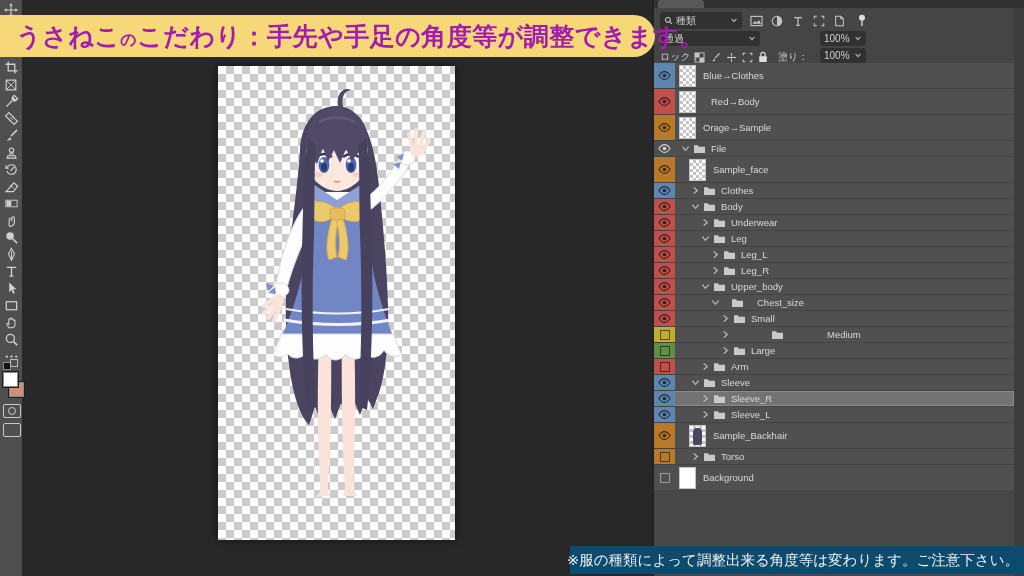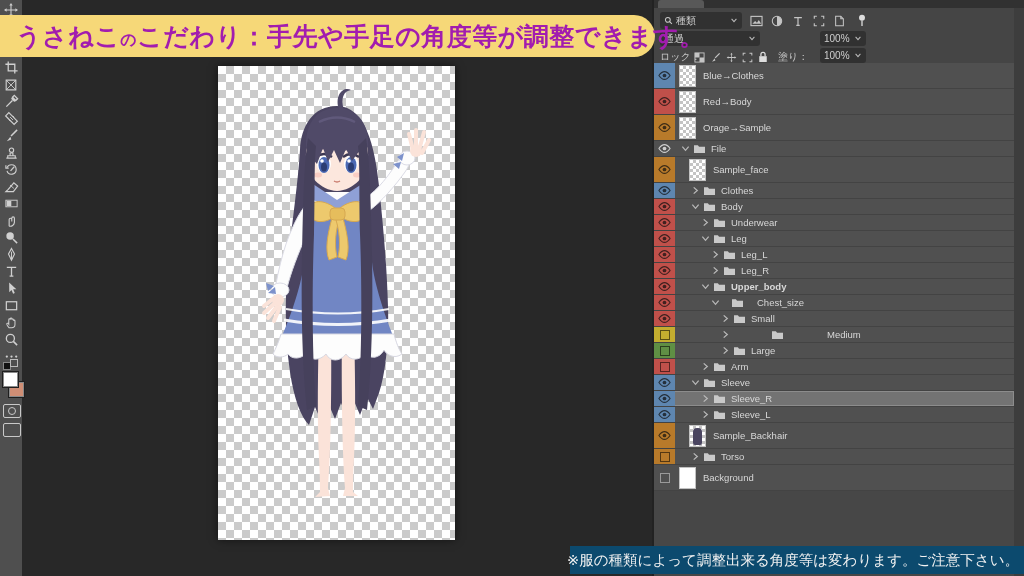--- a/index.html
+++ b/index.html
@@ -385,21 +385,21 @@
           <span class="lname">Blue→Clothes</span>
         </div>
       </div>
       <div class="lrow tall">
         <div class="chip" style="background: rgb(192, 80, 74);">
           <svg width="13" height="13" viewBox="0 0 14 14">
             <path d="M1 7C3 4 5 2.8 7 2.8S11 4 13 7C11 10 9 11.2 7 11.2S3 10 1 7Z" fill="none" stroke="rgba(15,15,15,.72)" stroke-width="1.2"></path>
             <circle cx="7" cy="7" r="2" fill="rgba(15,15,15,.72)"></circle>
           </svg>
         </div>
-        <div class="rcontent" style="padding-left: 4px;">
+        <div class="rcontent" style="padding-left: 4px; gap: 8px;">
           <span class="thumb checker"></span>
           <span class="lname">Red→Body</span>
         </div>
       </div>
       <div class="lrow tall">
         <div class="chip" style="background: rgb(184, 122, 42);">
           <svg width="13" height="13" viewBox="0 0 14 14">
             <path d="M1 7C3 4 5 2.8 7 2.8S11 4 13 7C11 10 9 11.2 7 11.2S3 10 1 7Z" fill="none" stroke="rgba(15,15,15,.72)" stroke-width="1.2"></path>
             <circle cx="7" cy="7" r="2" fill="rgba(15,15,15,.72)"></circle>
           </svg>
@@ -568,21 +568,21 @@
           <span class="lname">Leg_R</span>
         </div>
       </div>
       <div class="lrow short">
         <div class="chip" style="background: rgb(192, 80, 74);">
           <svg width="13" height="13" viewBox="0 0 14 14">
             <path d="M1 7C3 4 5 2.8 7 2.8S11 4 13 7C11 10 9 11.2 7 11.2S3 10 1 7Z" fill="none" stroke="rgba(15,15,15,.72)" stroke-width="1.2"></path>
             <circle cx="7" cy="7" r="2" fill="rgba(15,15,15,.72)"></circle>
           </svg>
         </div>
-        <div class="rcontent" style="padding-left: 24px; font-weight: bold;">
+        <div class="rcontent" style="padding-left: 24px;">
           <span class="chev">
             <svg width="9" height="9" viewBox="0 0 10 10">
               <path d="M1.5 3l3.5 4 3.5-4" fill="none" stroke="#b9b9b9" stroke-width="1.4"></path>
             </svg>
           </span>
           <span class="ficon">
             <svg width="13" height="11" viewBox="0 0 14 12">
               <path d="M1 2.5h4.2L6.5 4H13v7H1z" fill="#c9c9c9"></path>
             </svg>
           </span>

